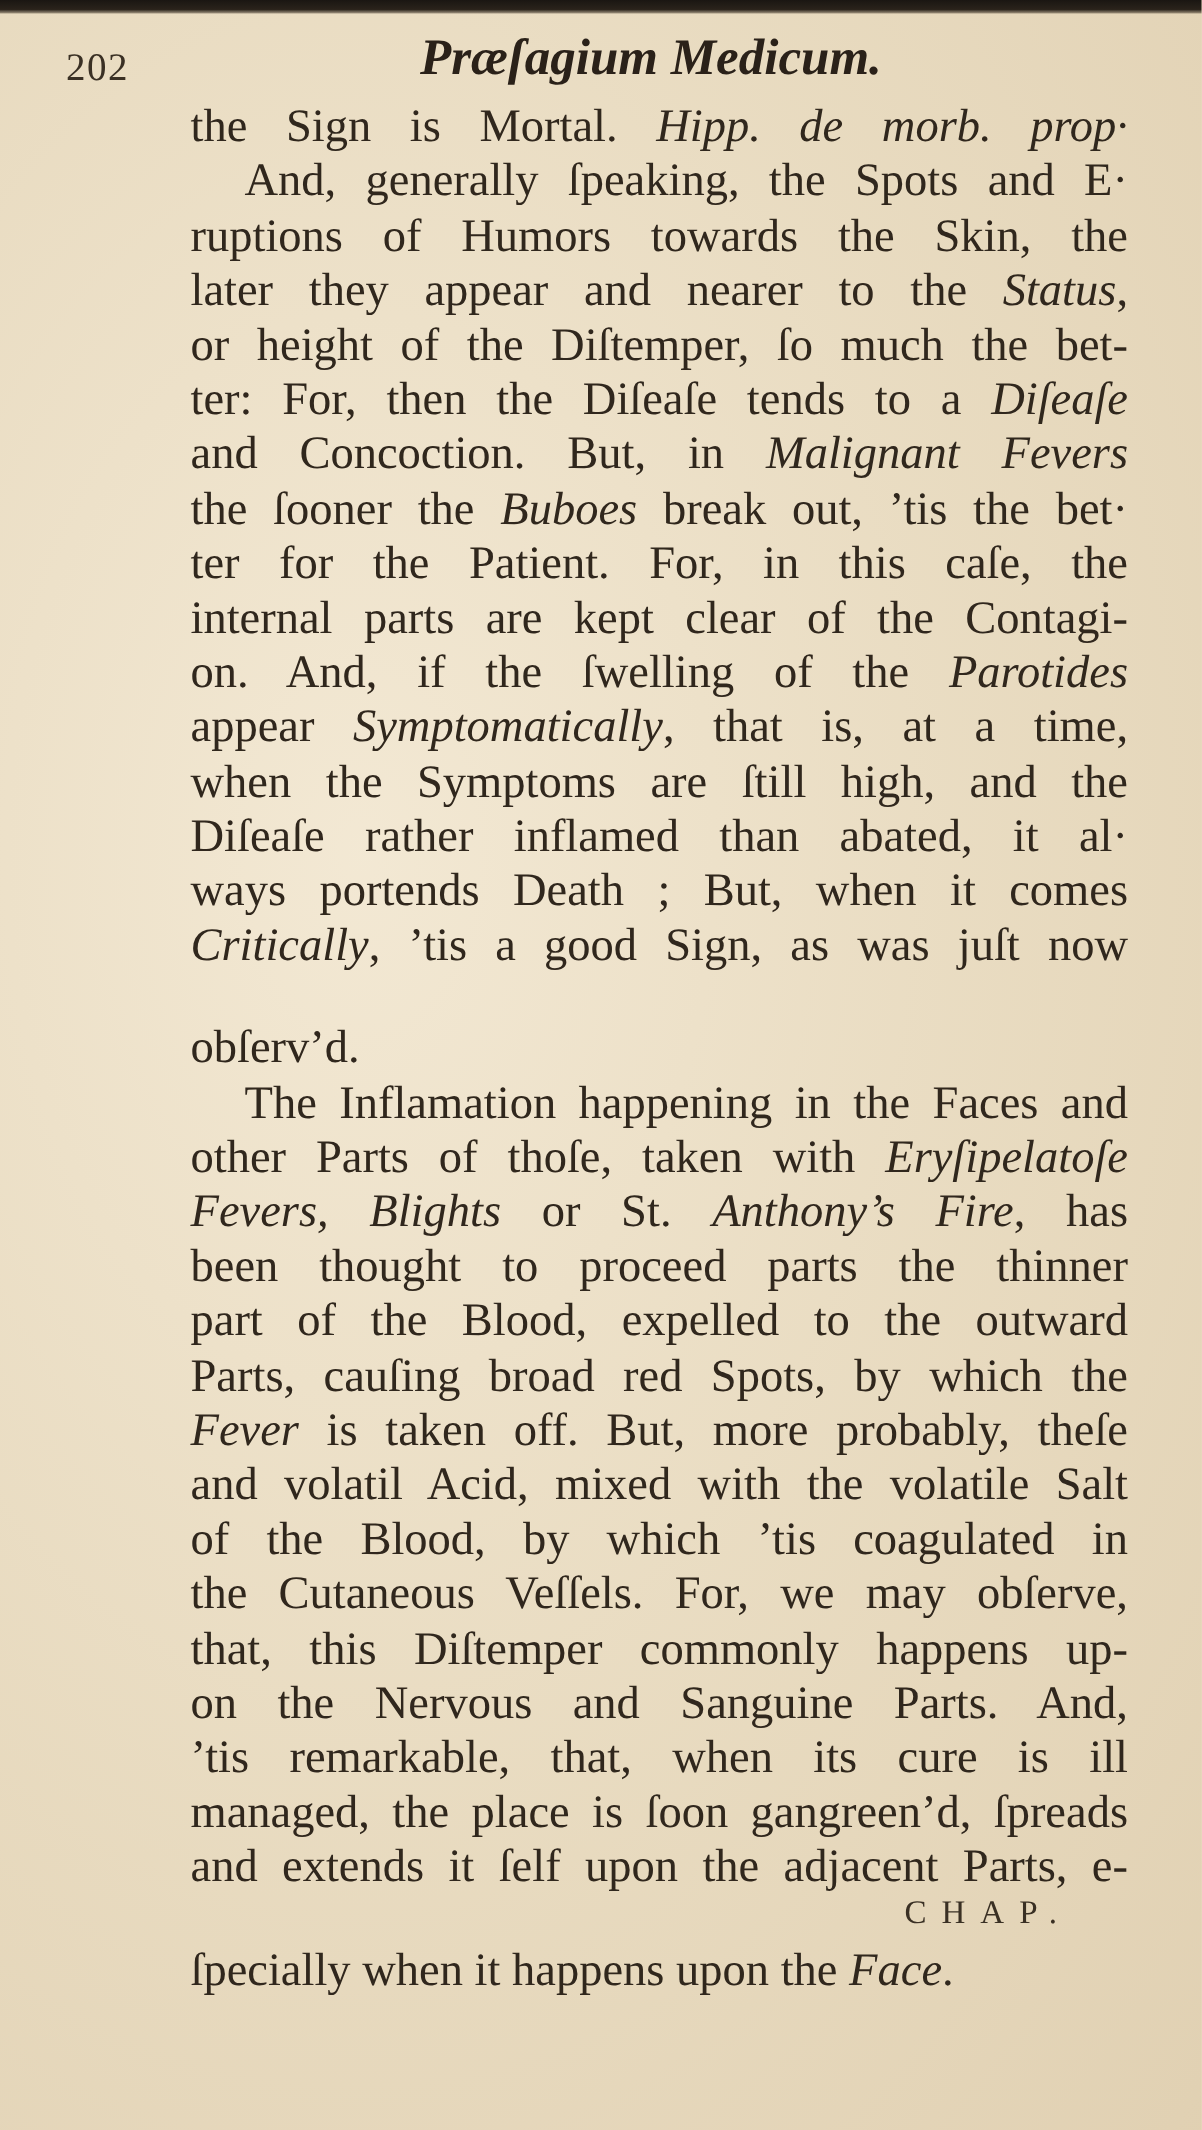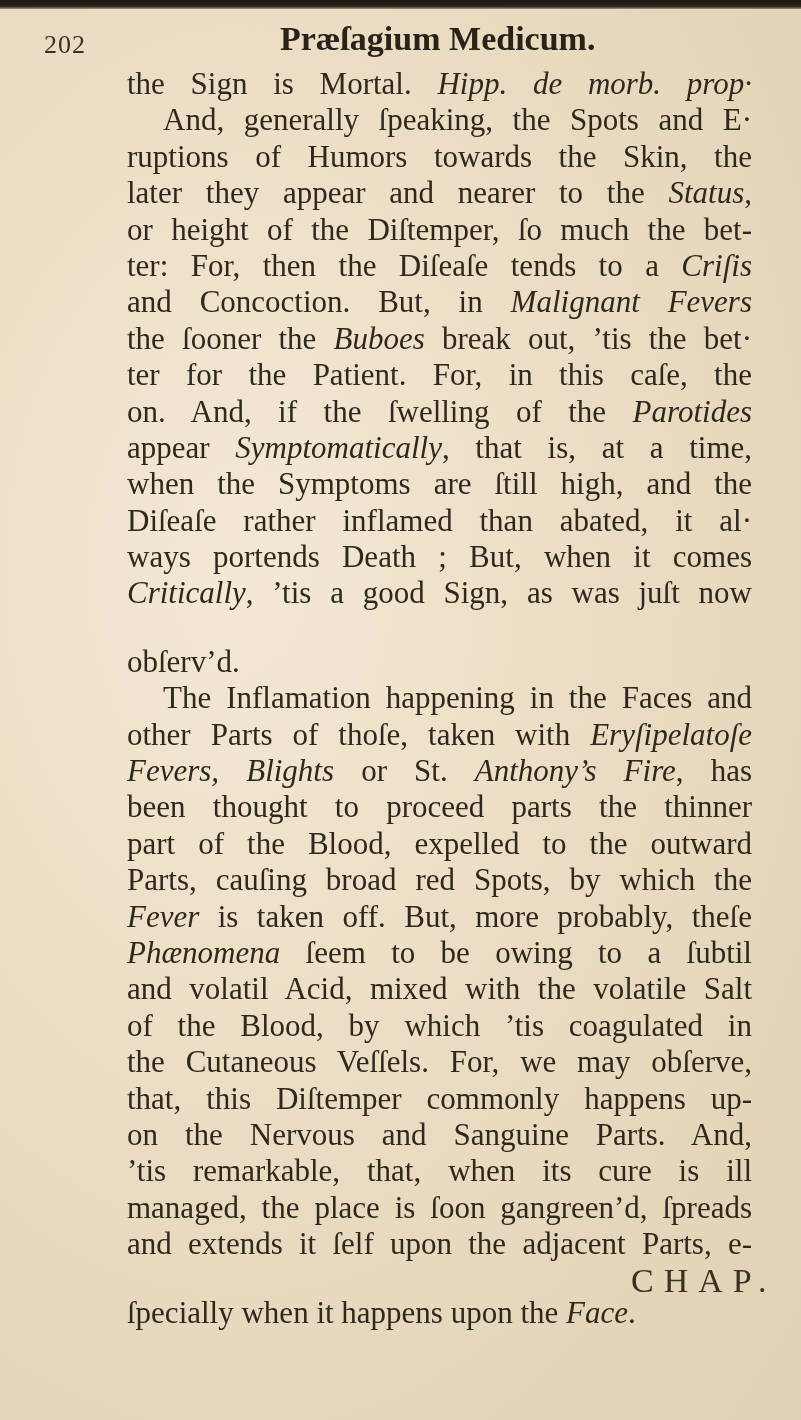--- a/index.html
+++ b/index.html
@@ -22,77 +22,77 @@
   }
   .header {
     position: absolute; left: 0; top: 16px; width: 744px; height: 50px;
   }
   .page-number {
     position: absolute; left: 44px; top: 14px;
     font-size: 26px; letter-spacing: 1px; color: #3a3024;
   }
   .running-head {
     position: absolute; left: 280px; top: 4px;
-    font-size: 34px; font-weight: bold; color: #2a2119;
+    font-size: 34px; font-style: italic; font-weight: bold; color: #2a2119;
   }
   .text-block {
     position: absolute; left: 127px; top: 66px; width: 625px;
   }
   .line {
     height: 36.4px; line-height: 36.4px;
     font-size: 31px;
     white-space: nowrap;
     text-align: justify;
     text-align-last: justify;
     color: #30271d;
   }
   .line.indent { padding-left: 36px; }
   .line.last { text-align-last: left; margin-top: 32px; }
   .line i { font-style: italic; }
   .catchword {
-    position: absolute; left: 631px; top: 1262px;
-    font-size: 34px; letter-spacing: 10px; color: #3a3024;
+    position: absolute; left: 603px; top: 1262px;
+    font-size: 22px; letter-spacing: 10px; color: #3a3024;
   }
 </style>
 </head>
 <body>
 
 <div class="page">
   <div class="top-edge"></div>
 
   <div class="header">
     <span class="page-number">202</span>
     <span class="running-head">Præſagium Medicum.</span>
   </div>
 
   <div class="text-block" id="text-block">
       <div class="line"><span>the Sign is Mortal. </span><i>Hipp. de morb. prop·</i></div>
       <div class="line indent"><span>And, generally ſpeaking, the Spots and E·</span></div>
       <div class="line"><span>ruptions of Humors towards the Skin, the</span></div>
       <div class="line"><span>later they appear and nearer to the </span><i>Status</i><span>,</span></div>
       <div class="line"><span>or height of the Diſtemper, ſo much the bet-</span></div>
-      <div class="line"><span>ter: For, then the Diſeaſe tends to a </span><i>Criſis</i></div>
+      <div class="line"><span>ter: For, then the Diſeaſe tends to a </span><i>Diſeaſe</i></div>
       <div class="line"><span>and Concoction. But, in </span><i>Malignant Fevers</i></div>
       <div class="line"><span>the ſooner the </span><i>Buboes</i><span> break out, ’tis the bet·</span></div>
       <div class="line"><span>ter for the Patient. For, in this caſe, the</span></div>
+      <div class="line"><span>internal parts are kept clear of the Contagi-</span></div>
       <div class="line"><span>on. And, if the ſwelling of the </span><i>Parotides</i></div>
       <div class="line"><span>appear </span><i>Symptomatically</i><span>, that is, at a time,</span></div>
       <div class="line"><span>when the Symptoms are ſtill high, and the</span></div>
       <div class="line"><span>Diſeaſe rather inflamed than abated, it al·</span></div>
       <div class="line"><span>ways portends Death ; But, when it comes</span></div>
       <div class="line"><i>Critically</i><span>, ’tis a good Sign, as was juſt now</span></div>
       <div class="line last"><span>obſerv’d.</span></div>
       <div class="line indent"><span>The Inflamation happening in the Faces and</span></div>
       <div class="line"><span>other Parts of thoſe, taken with </span><i>Eryſipelatoſe</i></div>
       <div class="line"><i>Fevers, Blights</i><span> or St. </span><i>Anthony’s Fire</i><span>, has</span></div>
       <div class="line"><span>been thought to proceed parts the thinner</span></div>
       <div class="line"><span>part of the Blood, expelled to the outward</span></div>
       <div class="line"><span>Parts, cauſing broad red Spots, by which the</span></div>
       <div class="line"><i>Fever</i><span> is taken off. But, more probably, theſe</span></div>
-      <div class="line"><i>Phænomena</i><span> ſeem to be owing to a ſubtil</span></div>
       <div class="line"><span>and volatil Acid, mixed with the volatile Salt</span></div>
       <div class="line"><span>of the Blood, by which ’tis coagulated in</span></div>
       <div class="line"><span>the Cutaneous Veſſels. For, we may obſerve,</span></div>
       <div class="line"><span>that, this Diſtemper commonly happens up-</span></div>
       <div class="line"><span>on the Nervous and Sanguine Parts. And,</span></div>
       <div class="line"><span>’tis remarkable, that, when its cure is ill</span></div>
       <div class="line"><span>managed, the place is ſoon gangreen’d, ſpreads</span></div>
       <div class="line"><span>and extends it ſelf upon the adjacent Parts, e-</span></div>
       <div class="line last"><span>ſpecially when it happens upon the </span><i>Face</i><span>.</span></div>
     </div>

